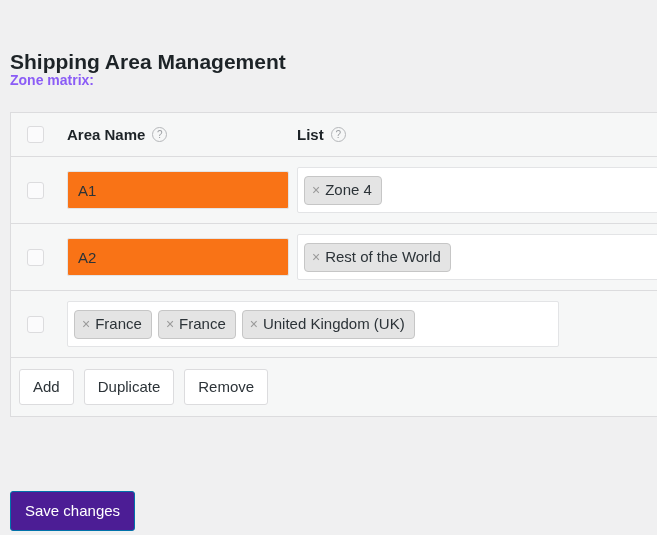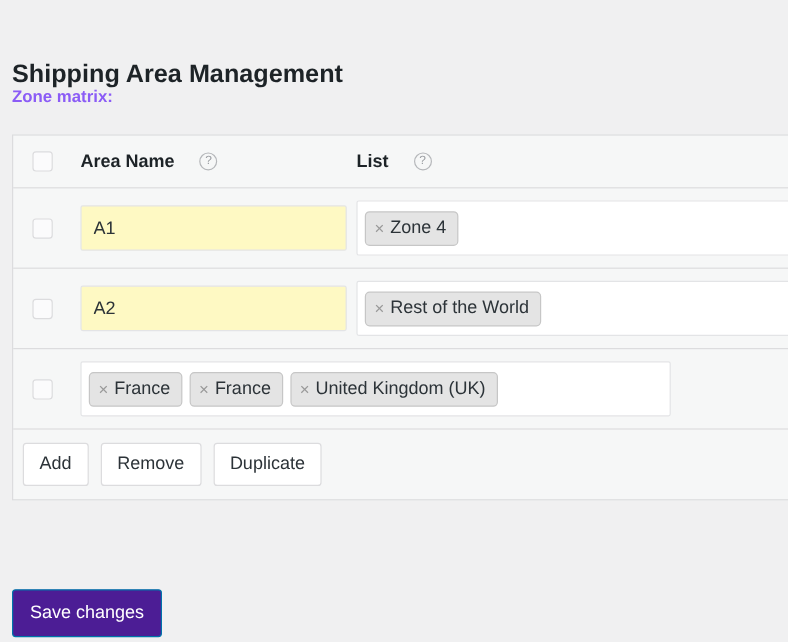--- a/index.html
+++ b/index.html
@@ -110,21 +110,21 @@
   
   .col-title {
     font-size: 15px;
     font-weight: 600;
     color: #1d2327;
     white-space: nowrap;
   }
   .head-inner {
     display: flex;
     align-items: center;
-    gap: 21px;
+    gap: 7px;
   }
 
   .help-icon {
     width: 15px;
     height: 15px;
     border: 1px solid #b5b7ba;
     border-radius: 50%;
     box-sizing: border-box;
     display: inline-flex;
     align-items: center;
@@ -134,21 +134,21 @@
     color: #9a9da1;
     font-weight: normal;
     flex: 0 0 15px;
   }
 
   
   .text-input {
     width: 226px;
     height: 38px;
     box-sizing: border-box;
-    background: #fef9c3;
+    background: #f97316;
     border: 1px solid #e3e4e6;
     border-radius: 2px;
     padding: 0 10px;
     font-family: "Liberation Sans", sans-serif;
     font-size: 15px;
     color: #2c3338;
     outline: none;
   }
 
   
@@ -304,20 +304,20 @@
           <span class="tag-x">×</span>
           <span>United Kingdom (UK)</span>
         </span>
       </div>
     </div>
   </div>
 
   <div class="matrix-row row-footer">
     <div class="btn-row">
       <button class="btn-secondary">Add</button>
+      <button class="btn-secondary">Duplicate</button>
       <button class="btn-secondary">Remove</button>
-      <button class="btn-secondary">Duplicate</button>
     </div>
   </div>
 
 </div>
 
 <button class="btn-primary">Save changes</button>
 
 </body></html>

